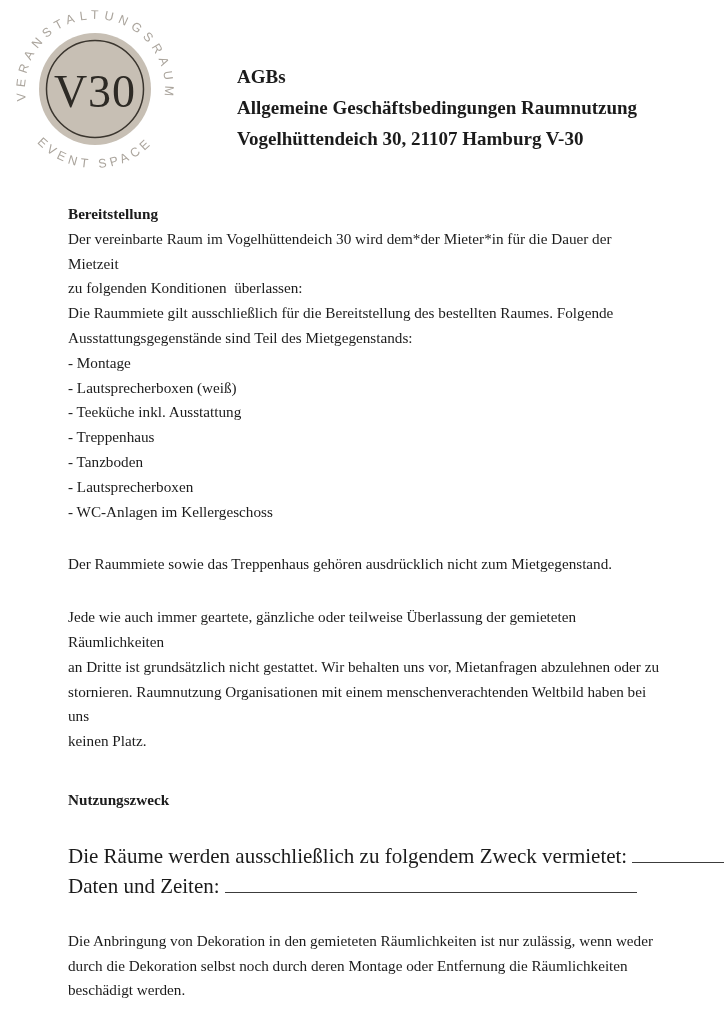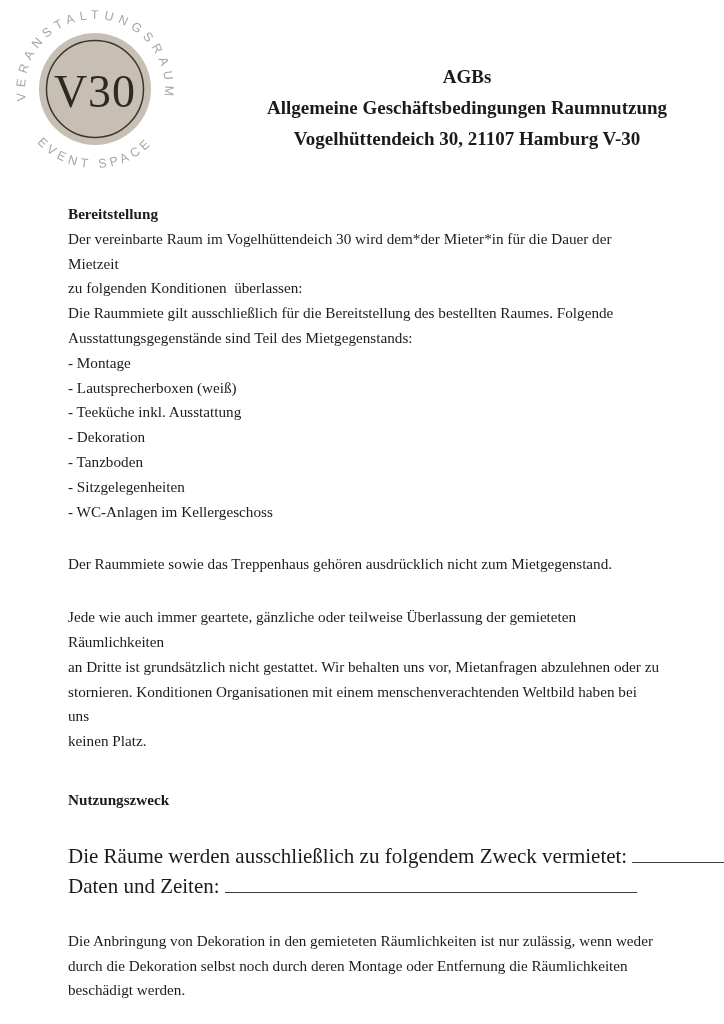--- a/index.html
+++ b/index.html
@@ -42,21 +42,20 @@
     position: absolute;
     left: 237px;
     top: 61px;
     width: 460px;
   }
   .h-line {
     font-weight: bold;
     font-size: 19px;
     line-height: 31px;
     white-space: pre;
-    text-align: center;
   }
   
   .doc-body {
     position: absolute;
     left: 68px;
     top: 202px;
     width: 592px;
   }
   .b-line, .b-heading {
     font-size: 15.2px;
@@ -106,30 +105,30 @@
 
   <div class="doc-body">
       <div class="b-heading">Bereitstellung</div>
       <div class="b-line">Der vereinbarte Raum im Vogelhüttendeich 30 wird dem*der Mieter*in für die Dauer der Mietzeit</div>
       <div class="b-line">zu folgenden Konditionen  überlassen:</div>
       <div class="b-line">Die Raummiete gilt ausschließlich für die Bereitstellung des bestellten Raumes. Folgende</div>
       <div class="b-line">Ausstattungsgegenstände sind Teil des Mietgegenstands:</div>
       <div class="b-line">- Montage</div>
       <div class="b-line">- Lautsprecherboxen (weiß)</div>
       <div class="b-line">- Teeküche inkl. Ausstattung</div>
-      <div class="b-line">- Dekoration</div>
+      <div class="b-line">- Treppenhaus</div>
       <div class="b-line">- Tanzboden</div>
-      <div class="b-line">- Sitzgelegenheiten</div>
+      <div class="b-line">- Lautsprecherboxen</div>
       <div class="b-line">- WC-Anlagen im Kellergeschoss</div>
       <div class="b-blank"></div>
       <div class="b-line">Der Raummiete sowie das Treppenhaus gehören ausdrücklich nicht zum Mietgegenstand.</div>
       <div class="b-blank"></div>
       <div class="b-line">Jede wie auch immer geartete, gänzliche oder teilweise Überlassung der gemieteten Räumlichkeiten</div>
       <div class="b-line">an Dritte ist grundsätzlich nicht gestattet. Wir behalten uns vor, Mietanfragen abzulehnen oder zu</div>
-      <div class="b-line">stornieren. Konditionen Organisationen mit einem menschenverachtenden Weltbild haben bei uns</div>
+      <div class="b-line">stornieren. Raumnutzung Organisationen mit einem menschenverachtenden Weltbild haben bei uns</div>
       <div class="b-line">keinen Platz.</div>
       <div class="b-blank lg"></div>
       <div class="b-heading">Nutzungszweck</div>
       <div class="b-blank"></div>
       <div class="b-fill"><span>Die Räume werden ausschließlich zu folgendem Zweck vermietet: </span><span class="blank" style="width: 148px;"></span><span> .</span></div>
       <div class="b-fill"><span>Daten und Zeiten: </span><span class="blank" style="width: 412px;"></span></div>
       <div class="b-blank"></div>
       <div class="b-line">Die Anbringung von Dekoration in den gemieteten Räumlichkeiten ist nur zulässig, wenn weder</div>
       <div class="b-line">durch die Dekoration selbst noch durch deren Montage oder Entfernung die Räumlichkeiten</div>
       <div class="b-line">beschädigt werden.</div>

